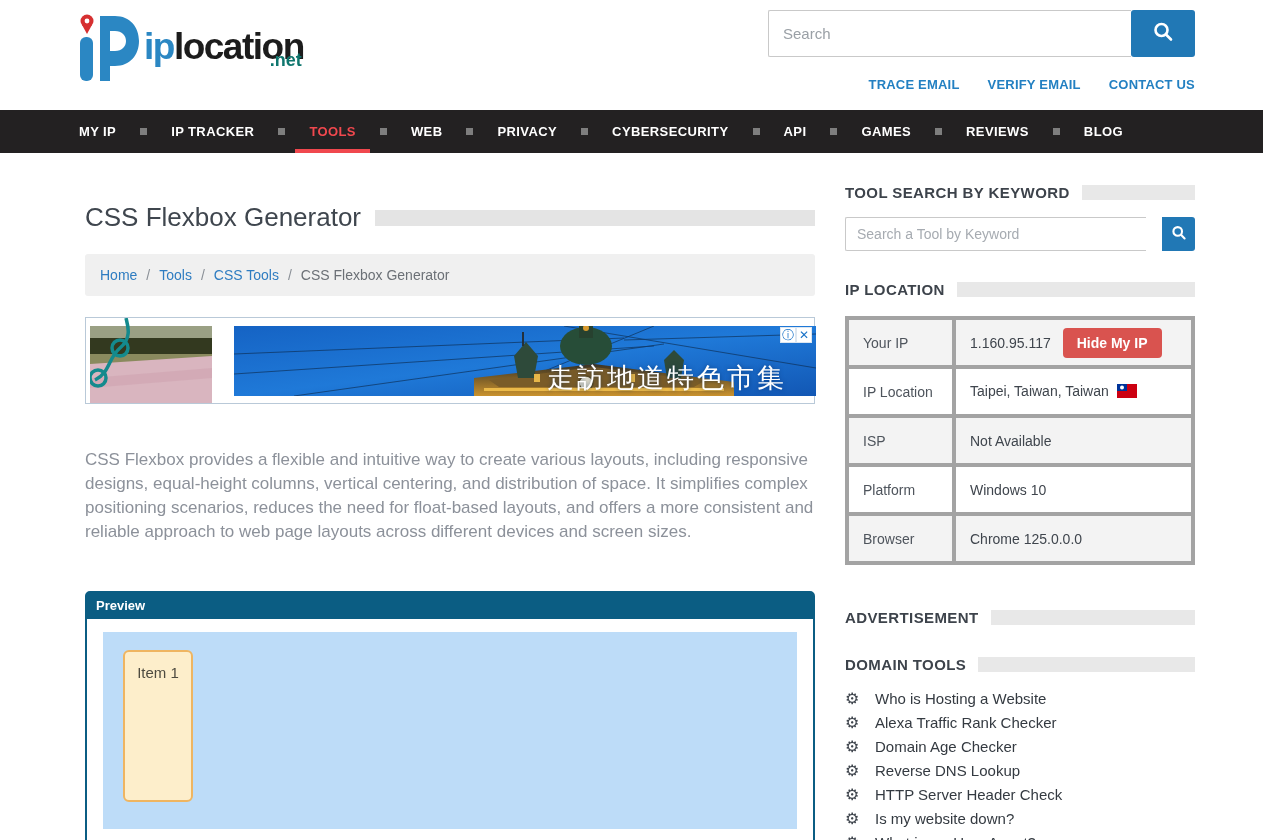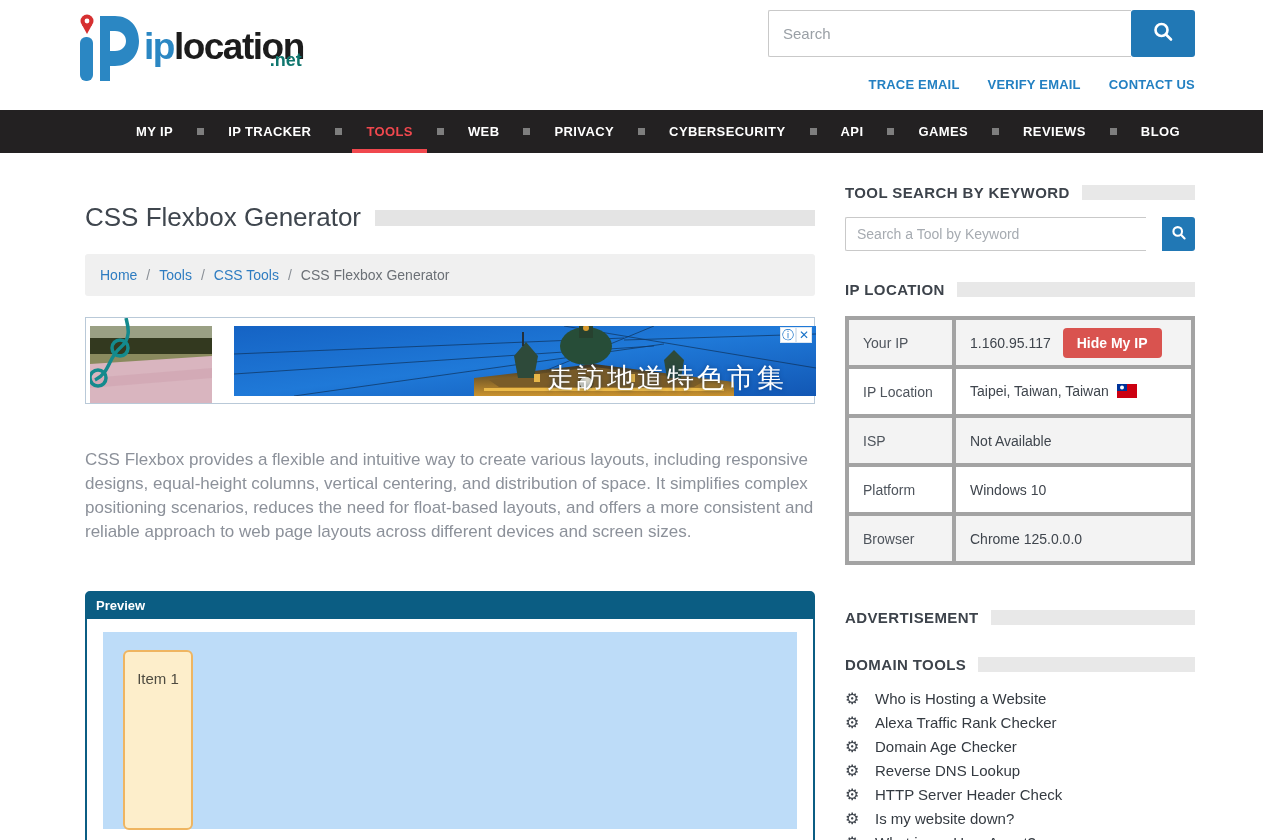--- a/index.html
+++ b/index.html
@@ -19,21 +19,21 @@
   .search-form { display:flex; }
   .search-input { width:363px; height:47px; border:1px solid #c9c9c9; border-right:none;
                   padding:0 14px; font-size:15px; color:#555; outline:none; border-radius:2px 0 0 2px; }
   .search-input::placeholder { color:#9aa0a6; }
   .search-btn { width:64px; height:47px; background:#2178b5; border:none; border-radius:3px; cursor:pointer;
                 display:flex; align-items:center; justify-content:center; }
   .header-links { margin-top:20px; display:flex; gap:28px; }
   .header-links a { font-size:13px; font-weight:bold; color:#2380c2; text-decoration:none; letter-spacing:0.2px; }
 
   
-  .nav { height:43px; background:#232122; display:flex; align-items:flex-end; padding-left:112px; }
+  .nav { height:43px; background:#232122; display:flex; align-items:flex-end; padding-left:55px; }
   .nav-inner { display:flex; align-items:center; }
   .nav-item { display:flex; align-items:center; height:43px; padding:0 24px; color:#fff; font-size:13px;
               font-weight:bold; letter-spacing:0.4px; text-decoration:none; position:relative; }
   .nav-item.active { color:#f0484e; }
   .nav-item.active::after { content:""; position:absolute; left:10px; right:10px; bottom:0; height:4px; background:#f0484e; }
   .nav-sep { width:7px; height:7px; background:#7e7e7e; }
 
   
   .main { display:flex; padding:0 68px 0 85px; }
   .col-left { width:730px; }
@@ -60,22 +60,22 @@
              text-align:center; cursor:pointer; border:1px solid #dce6f0; }
 
   
   .description { margin-top:44px; color:#8c919a; font-size:17px; line-height:24px; }
 
   
   .preview-panel { margin-top:47px; border:2px solid #0b5d83; border-radius:5px; background:#fff; }
   .preview-header { background:#0b5d83; color:#fff; font-size:13px; font-weight:bold; padding:5px 9px 6px; }
   .preview-body { padding:13px 16px 14px; }
   .flex-container { background:#bddcf8; height:197px; padding:18px 20px; display:flex; }
-  .flex-item { width:70px; height:180px; background:#fdeecb; border:2px solid #efb561; border-radius:6px;
-               font-size:15px; color:#4e4b40; text-align:center; padding-top:18px; }
+  .flex-item { width:70px; height:152px; background:#fdeecb; border:2px solid #efb561; border-radius:6px;
+               font-size:15px; color:#4e4b40; text-align:center; padding-top:12px; }
 
   
   .sb-heading { display:flex; align-items:center; margin-bottom:0; }
   .sb-heading .txt { font-size:15px; font-weight:600; color:#3d434b; letter-spacing:0.4px; white-space:nowrap; }
   .sb-heading .bar { flex:1; height:15px; background:#e8e8e8; margin-left:12px; }
 
   .sb-search-row { margin-top:16px; display:flex;gap:16px; }
   .sb-search-input { flex:1; height:34px; border:1px solid #c9c9c9; border-right:none; padding:0 11px;
                      font-size:14px; color:#555; outline:none; border-radius:2px 0 0 2px; }
   .sb-search-input::placeholder { color:#a6abb1; }

